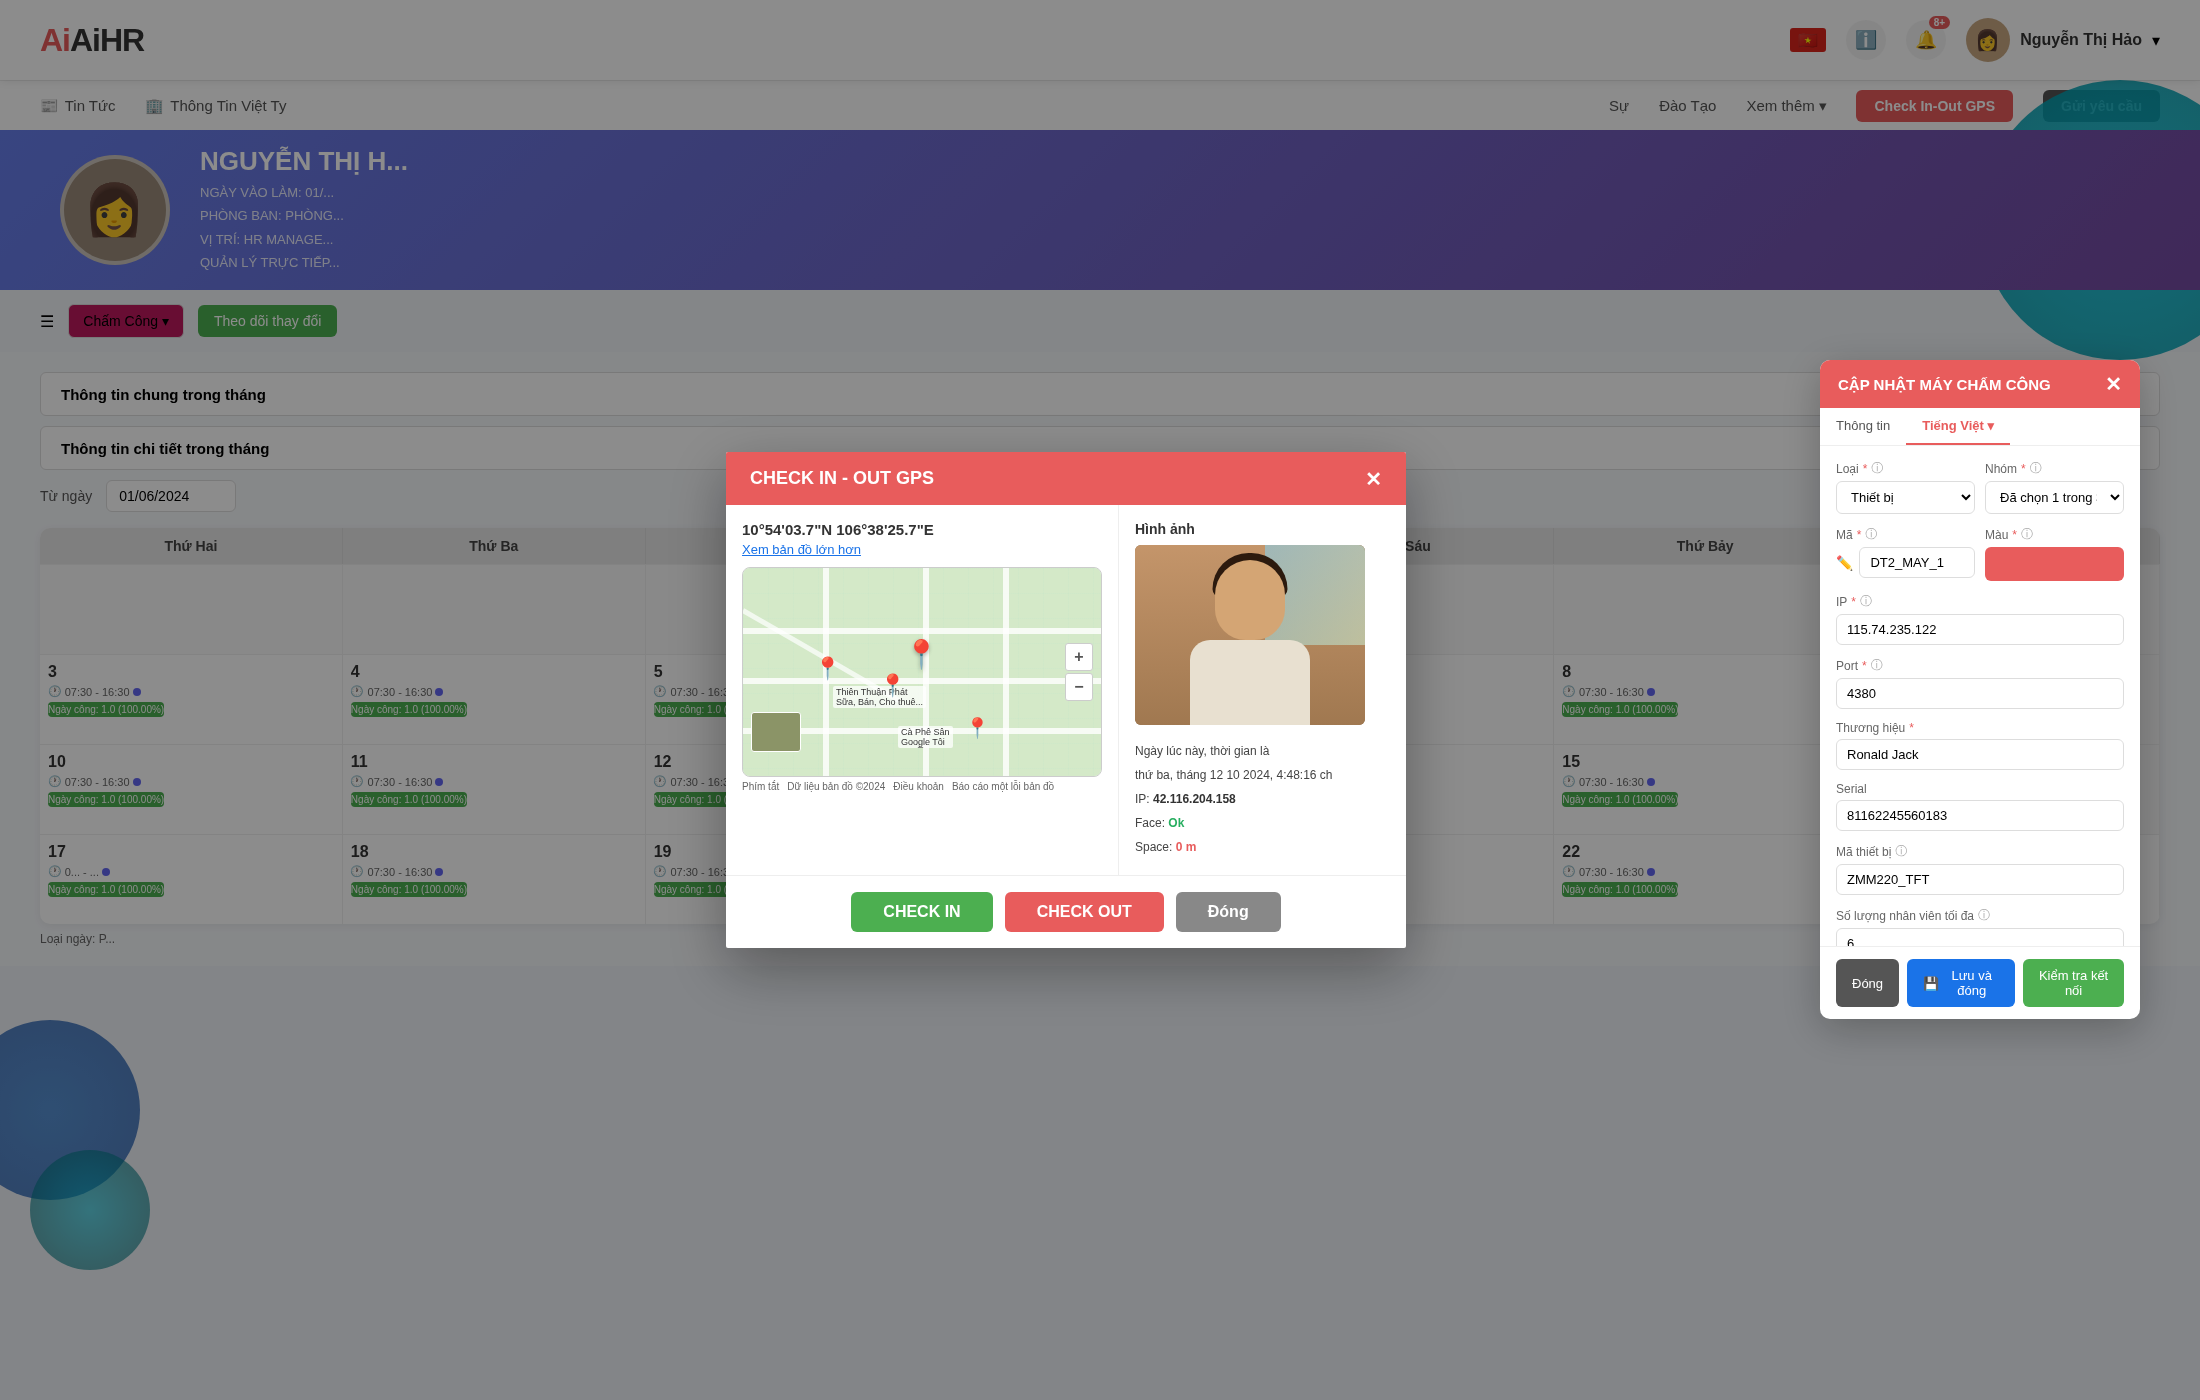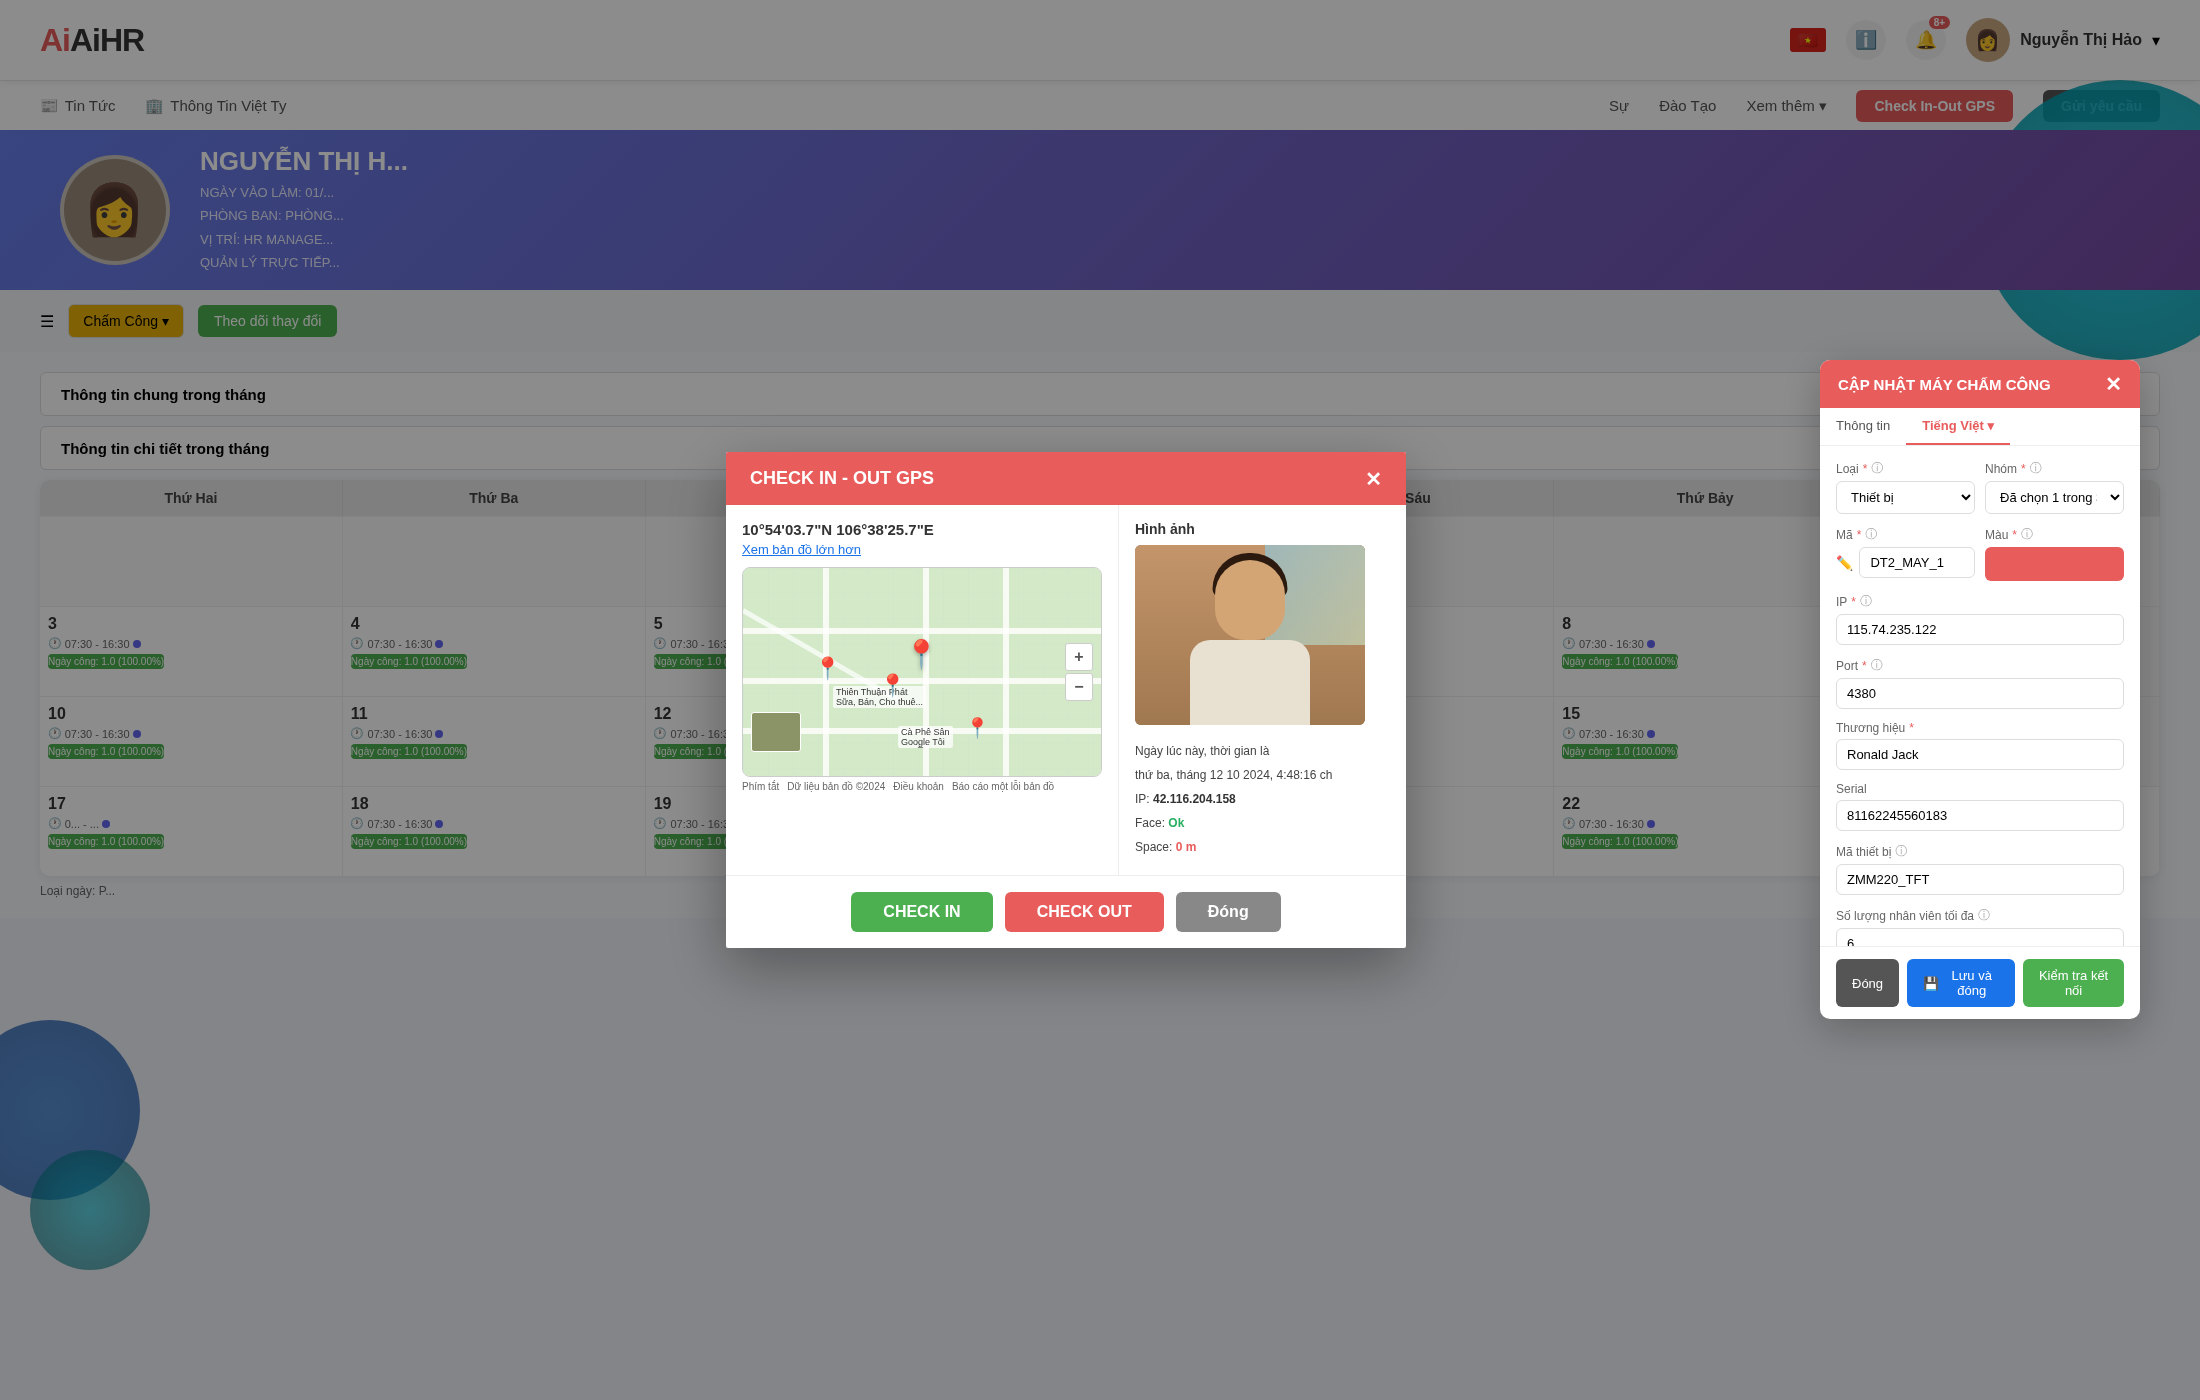--- a/index.html
+++ b/index.html
@@ -140,21 +140,21 @@
 
     
     .action-bar {
       background: #f0f4f8;
       padding: 14px 40px;
       display: flex;
       align-items: center;
       gap: 14px;
     }
     .action-dropdown {
-      background: #eab308;
+      background: #be185d;
       border: 1px solid #ddd;
       border-radius: 6px;
       padding: 8px 14px;
       font-size: 14px;
       cursor: pointer;
       display: flex; align-items: center; gap: 6px;
     }
     .action-btn-green {
       background: #4caf50;
       color: #fff;
@@ -779,20 +779,24 @@
   <div class="main-content">
     <div class="cal-section-label">
       <span>Thông tin chung trong tháng</span>
       <span>▾</span>
     </div>
     <div class="cal-section-label">
       <span>Thông tin chi tiết trong tháng</span>
       <span>▾</span>
     </div>
 
+    <div class="date-row">
+      <span class="date-label">Từ ngày</span>
+      <input class="date-input" value="01/06/2024" style="">
+    </div>
 
     <div class="calendar-grid">
       <div class="cal-day-headers">
         <div class="cal-day-header">Thứ Hai</div>
         <div class="cal-day-header">Thứ Ba</div>
         <div class="cal-day-header">Thứ Tư</div>
         <div class="cal-day-header">Thứ Năm</div>
         <div class="cal-day-header">Thứ Sáu</div>
         <div class="cal-day-header">Thứ Bảy</div>
         <div class="cal-day-header">Chủ Nhật</div>

